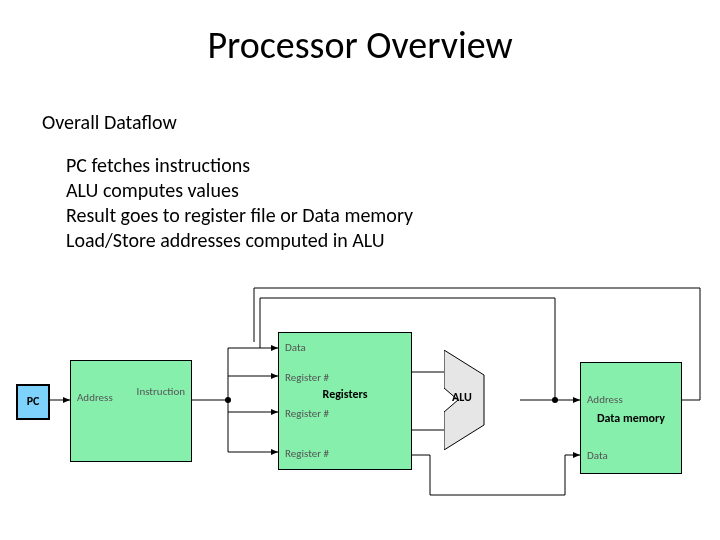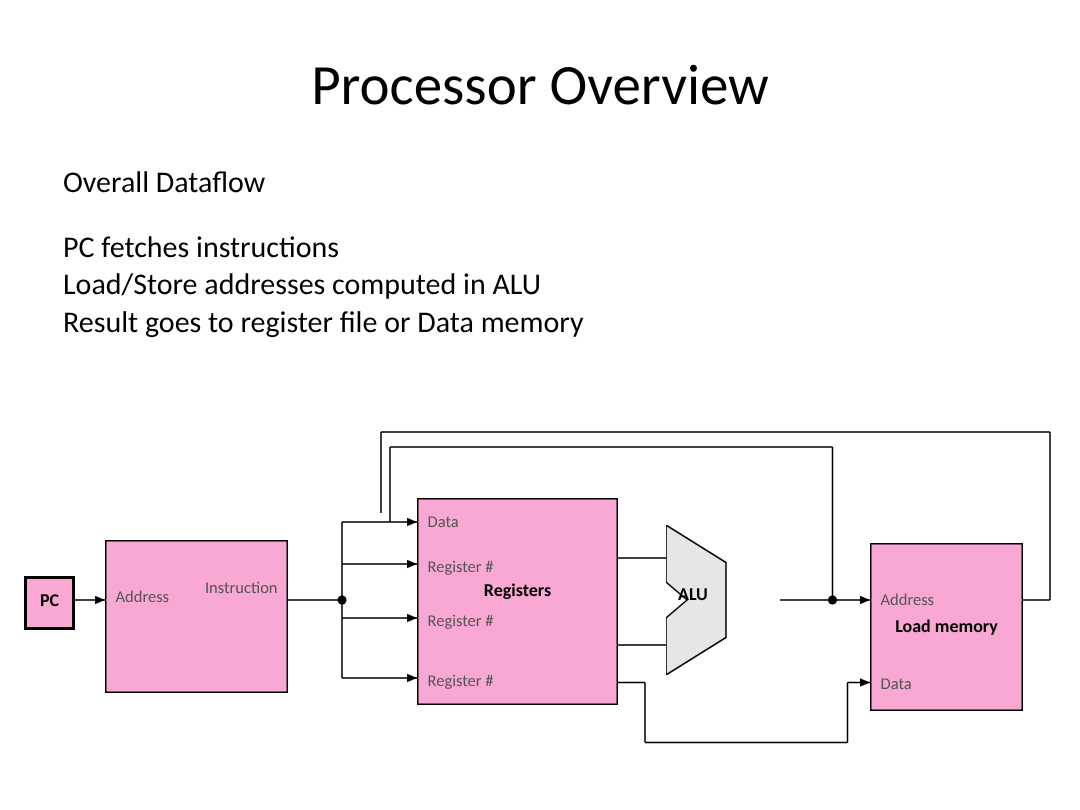--- a/index.html
+++ b/index.html
@@ -1,40 +1,41 @@
 <!DOCTYPE html>
 <html><head>
 <meta charset="utf-8">
 <style>
   html,body{margin:0;padding:0;background:#fff;font-family:"Calibri","Segoe UI",sans-serif;color:#000}
   .slide{width:720px;height:540px;position:relative}
-  .title{font-size:38px;text-align:center;padding-top:34px;font-weight:400}
+  .title{font-size:38px;text-align:center;padding-top:22px;font-weight:400}
   .body{position:absolute;left:42px;top:110px;font-size:20px;line-height:1.25}
   .body .heading{margin-bottom:18px}
-  .body .bullet{}
+  .body .bullet{margin-left:24px}
   .diagram{position:absolute;left:10px;top:280px;width:700px;height:250px}
-  .box{position:absolute;border:1px solid #000;background:#f9a8d4;text-align:center;font-size:12px}
+  .box{position:absolute;border:1px solid #000;background:#7dd3fc;text-align:center;font-size:12px}
   .boldbox{border-width:2px;font-weight:700}
-  .shade{background:#f9a8d4}
+  .shade{background:#86efac}
   .lbl{position:absolute;font-size:11px;color:#555}
   .blklbl{font-size:12px;color:#000;font-weight:700;}
   .alu{position:absolute}
   svg{position:absolute;left:0;top:0}
 </style>
 </head>
 <body>
 
 <div class="slide">
   <div class="title">Processor Overview</div>
 
   <div class="body">
     <div class="heading">Overall Dataflow</div>
     <div class="bullet">PC fetches instructions</div>
+    <div class="bullet">ALU computes values</div>
+    <div class="bullet">Result goes to register file or Data memory</div>
     <div class="bullet">Load/Store addresses computed in ALU</div>
-    <div class="bullet">Result goes to register file or Data memory</div>
   </div>
 
   <div class="diagram">
     <svg width="700" height="250">
       <defs>
         <marker id="ah" markerWidth="8" markerHeight="8" refX="7" refY="3" orient="auto">
           <path d="M0,0 L7,3 L0,6 Z" fill="#000"></path>
         </marker>
       </defs>
 
@@ -92,16 +93,16 @@
     <div class="alu" style="left:434px;top:70px;width:62px;height:100px">
       <svg width="62" height="100">
         <polygon points="0,0 40,25 40,75 0,100 0,62 14,50 0,38" fill="#e6e6e6" stroke="#000"></polygon>
       </svg>
       <div class="blklbl" style="position:absolute;left:8px;top:40px">ALU</div>
     </div>
 
     <div class="box shade" style="left:570px;top:82px;width:100px;height:110px">
       <div class="lbl" style="left:6px;top:30px">Address</div>
       <div class="lbl" style="left:6px;top:86px">Data</div>
-      <div class="blklbl" style="position:absolute;left:0;right:0;top:48px">Load memory</div>
+      <div class="blklbl" style="position:absolute;left:0;right:0;top:48px">Data memory</div>
     </div>
   </div>
 </div>
 
 </body></html>

